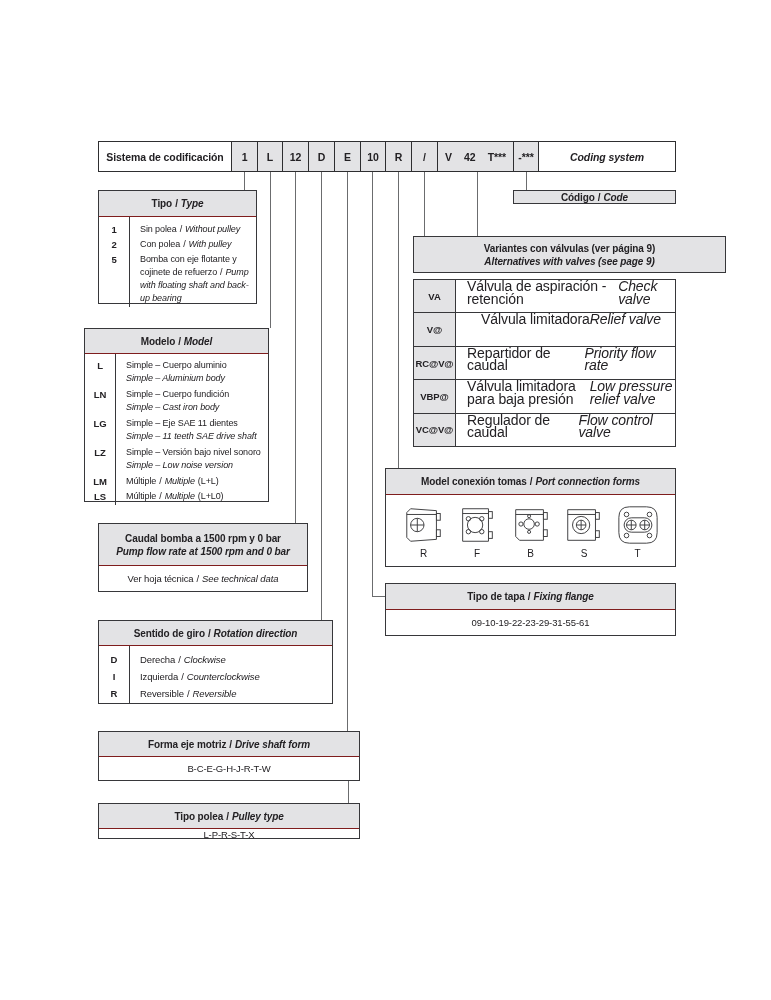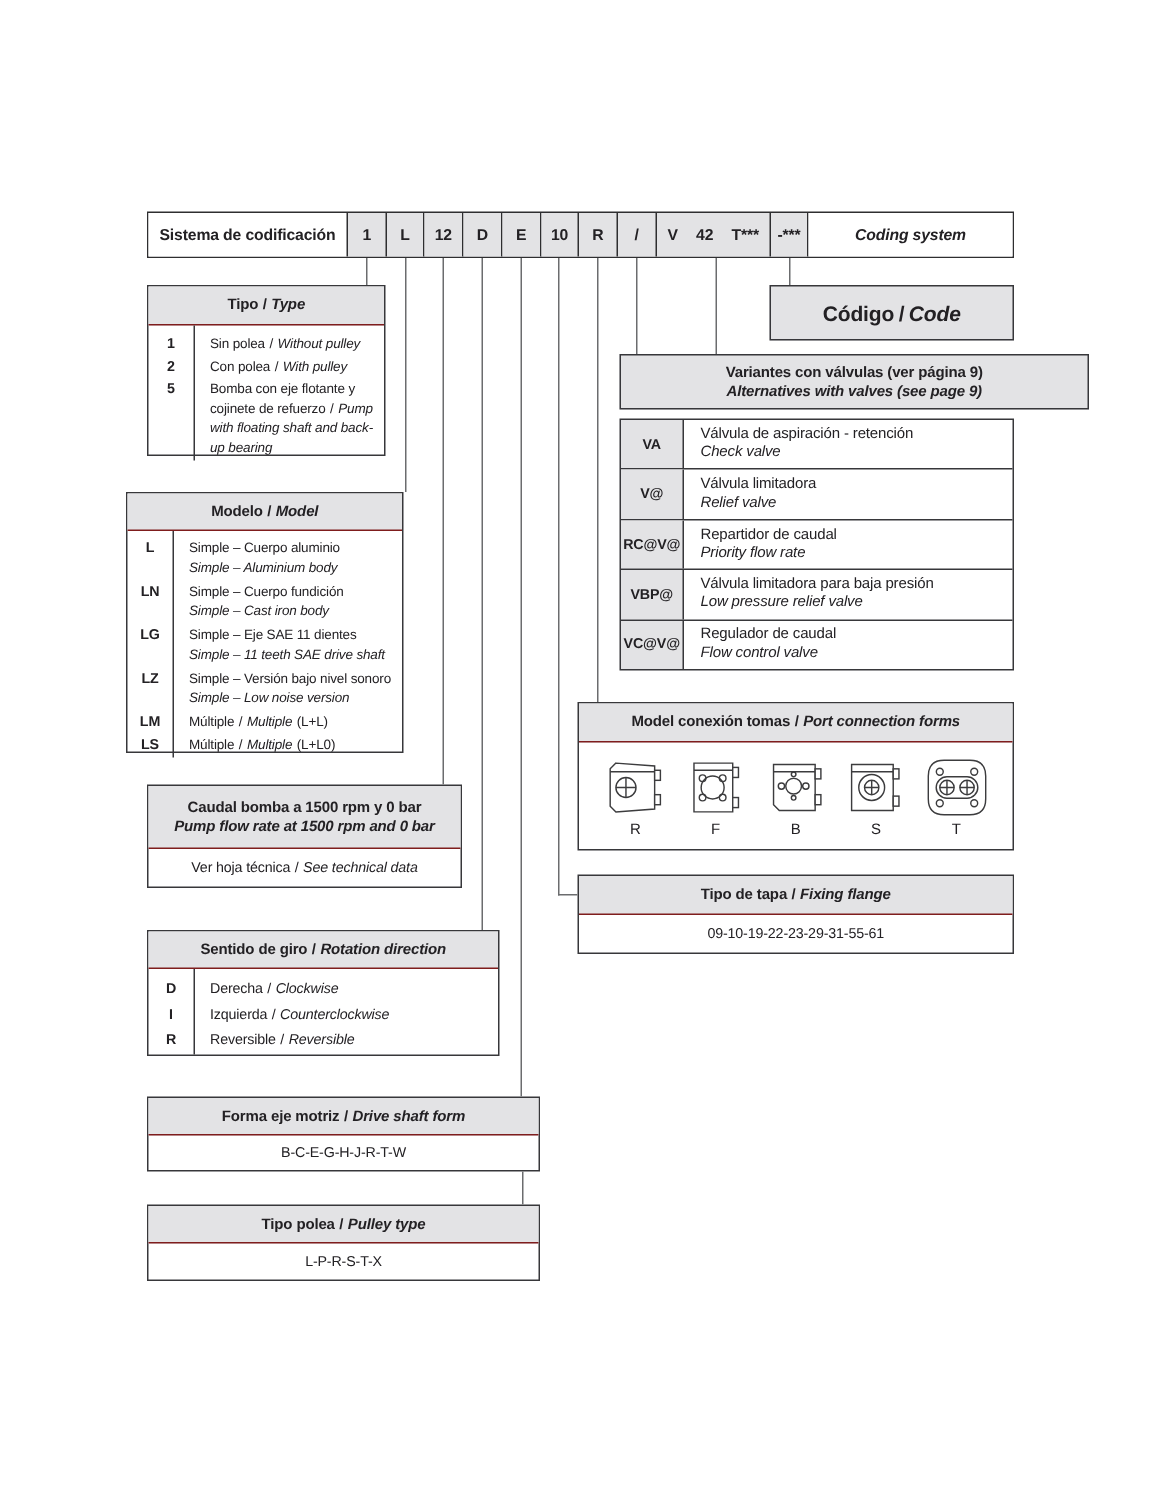--- a/index.html
+++ b/index.html
@@ -32,22 +32,22 @@
   .cc{border-right:1px solid #2e2e30;background:#e3e3e5;display:flex;align-items:center;
       justify-content:center;box-sizing:border-box;flex:none;}
   .cc.white{background:#fff;}
   .ccgroup{display:flex;justify-content:space-between;align-items:center;padding:0 7px;}
   .cclast{border-right:none;flex:1;}
   
   .vrow{display:flex;flex:1;border-top:1px solid #37373a;box-sizing:border-box;}
   .vrow:first-child{border-top:none;}
   .vcode{width:42px;flex:none;background:#e3e3e5;border-right:1px solid #37373a;display:flex;
          align-items:center;justify-content:center;font-weight:bold;font-size:9.5px;box-sizing:border-box;}
-  .vdesc{flex:1;display:flex;flex-direction:column;justify-content:center;padding-left:11px;
-         font-size:10px;line-height:12.5px;}
+  .vdesc{flex:1;display:flex;flex-direction:row;justify-content:center;padding-left:11px;
+         font-size:14px;line-height:12.5px;}
   
   .icons{flex:1;display:flex;justify-content:space-evenly;align-items:flex-start;padding:8px 10px 0 10px;}
   .iconblk{text-align:center;width:52px;}
   .iconblk svg{display:block;margin:0 auto;}
   .iconlbl{font-size:10px;margin-top:1px;}
   .pf{fill:#fff;stroke:#3c3c3e;stroke-width:1;}
   .pfn{fill:none;stroke:#3c3c3e;stroke-width:1;}
 </style>
 </head>
 <body>
@@ -212,30 +212,30 @@
 
   <div class="box" style="left:98px;top:731px;width:262px;height:50px;">
     <div class="hdr" style="height:25px;">
       <span>Forma eje motriz</span>
         <span class="sepr">/</span>
         <span class="it">Drive shaft form</span>
     </div>
     <div class="valrow">B-C-E-G-H-J-R-T-W</div>
   </div>
 
-  <div class="box" style="left:98px;top:803px;width:262px;height:51px;">
+  <div class="box" style="left:98px;top:803px;width:262px;height:36px;">
     <div class="hdr" style="height:25px;">
       <span>Tipo polea</span>
         <span class="sepr">/</span>
         <span class="it">Pulley type</span>
     </div>
     <div class="valrow">L-P-R-S-T-X</div>
   </div>
 
-  <div class="box" style="left:513px;top:190px;width:163px;height:37px;background:#e3e3e5;align-items:center;justify-content:center;flex-direction:row;font-weight:bold;font-size:14px;">
+  <div class="box" style="left:513px;top:190px;width:163px;height:14px;background:#e3e3e5;align-items:center;justify-content:center;flex-direction:row;font-weight:bold;font-size:10px;">
     <span>Código</span>
       <span class="sepr">/</span>
       <span class="it">Code</span>
   </div>
 
   <div class="box" style="left:413px;top:236px;width:313px;height:37px;background:#e3e3e5;justify-content:center;font-weight:bold;font-size:10px;line-height:13px;text-align:center;">
     <div>Variantes con válvulas (ver página 9)</div>
     <div class="it">Alternatives with valves (see page 9)</div>
   </div>
 

